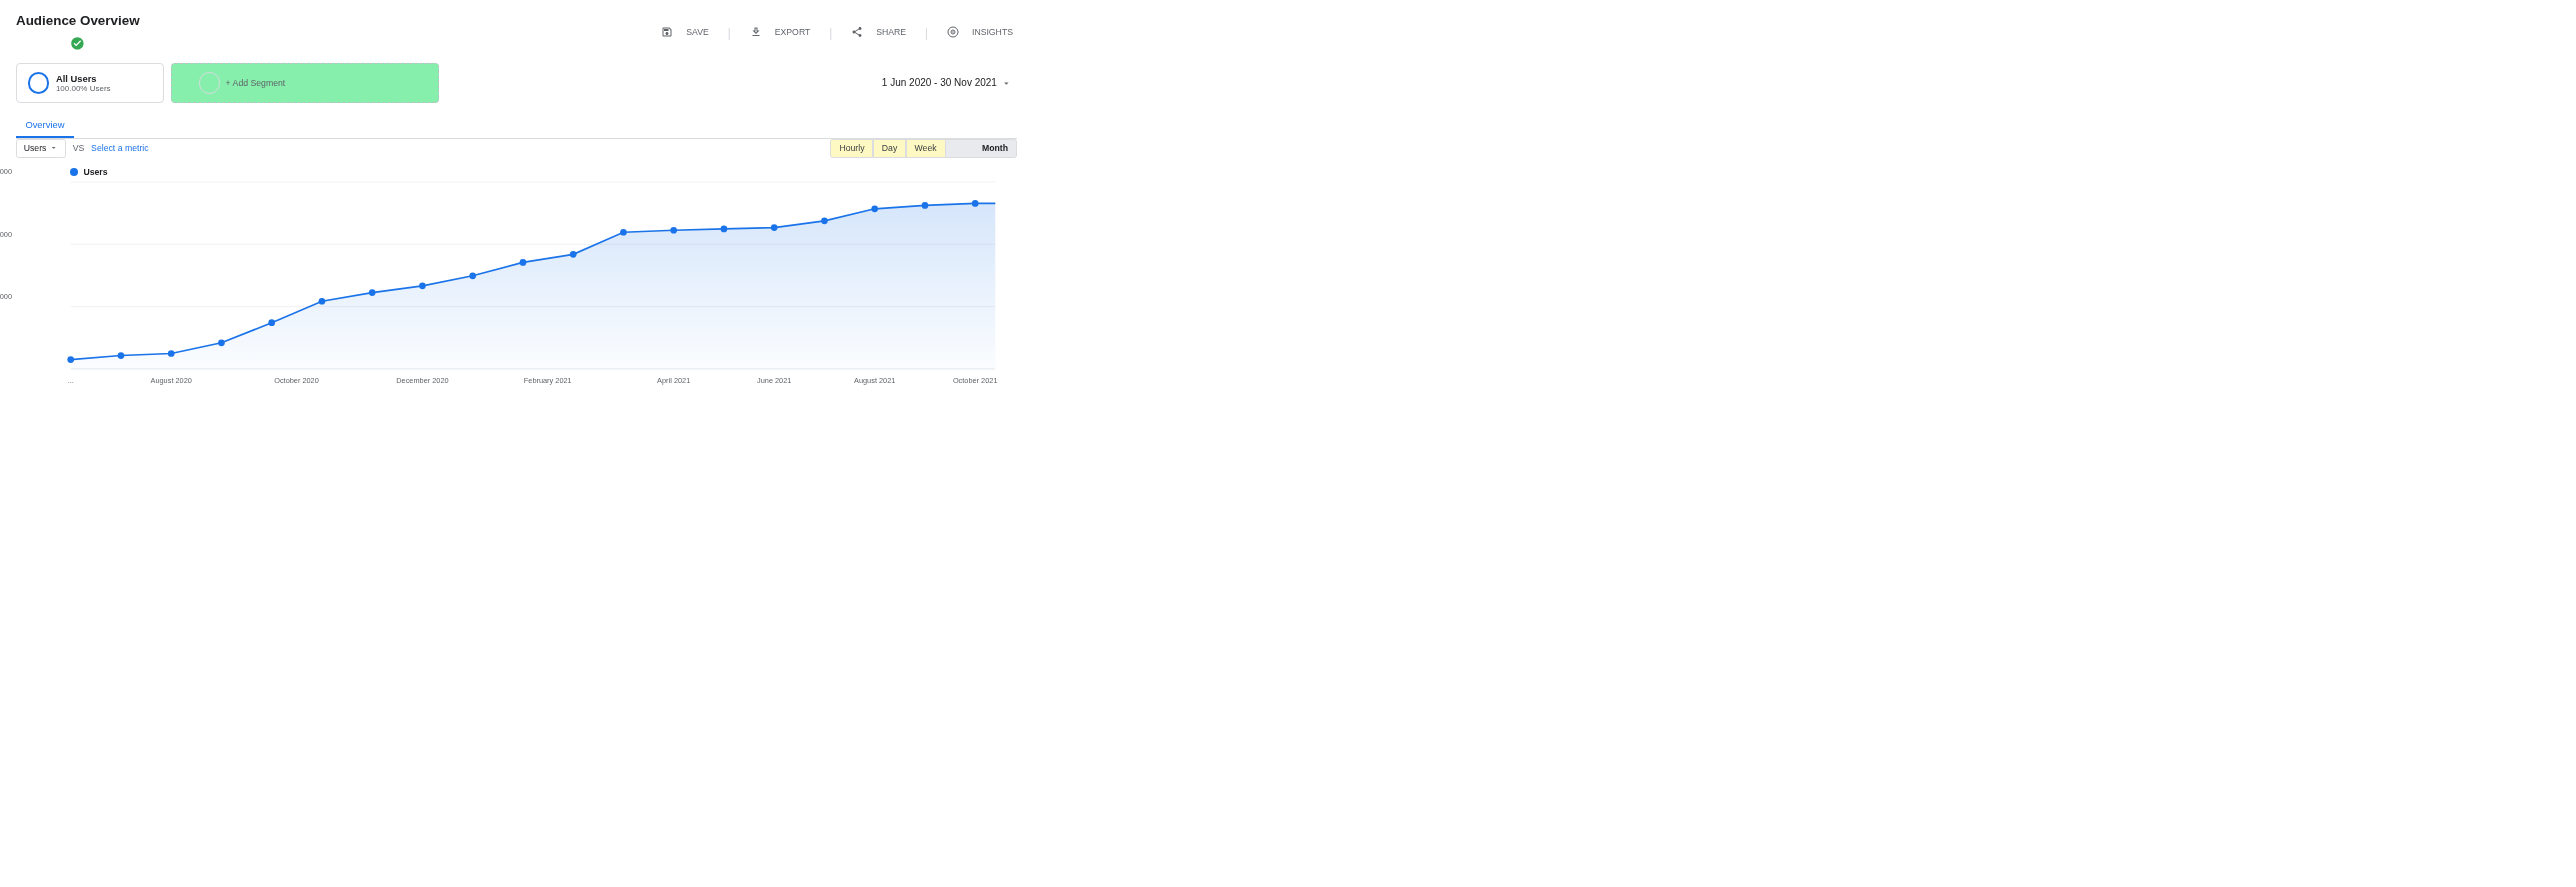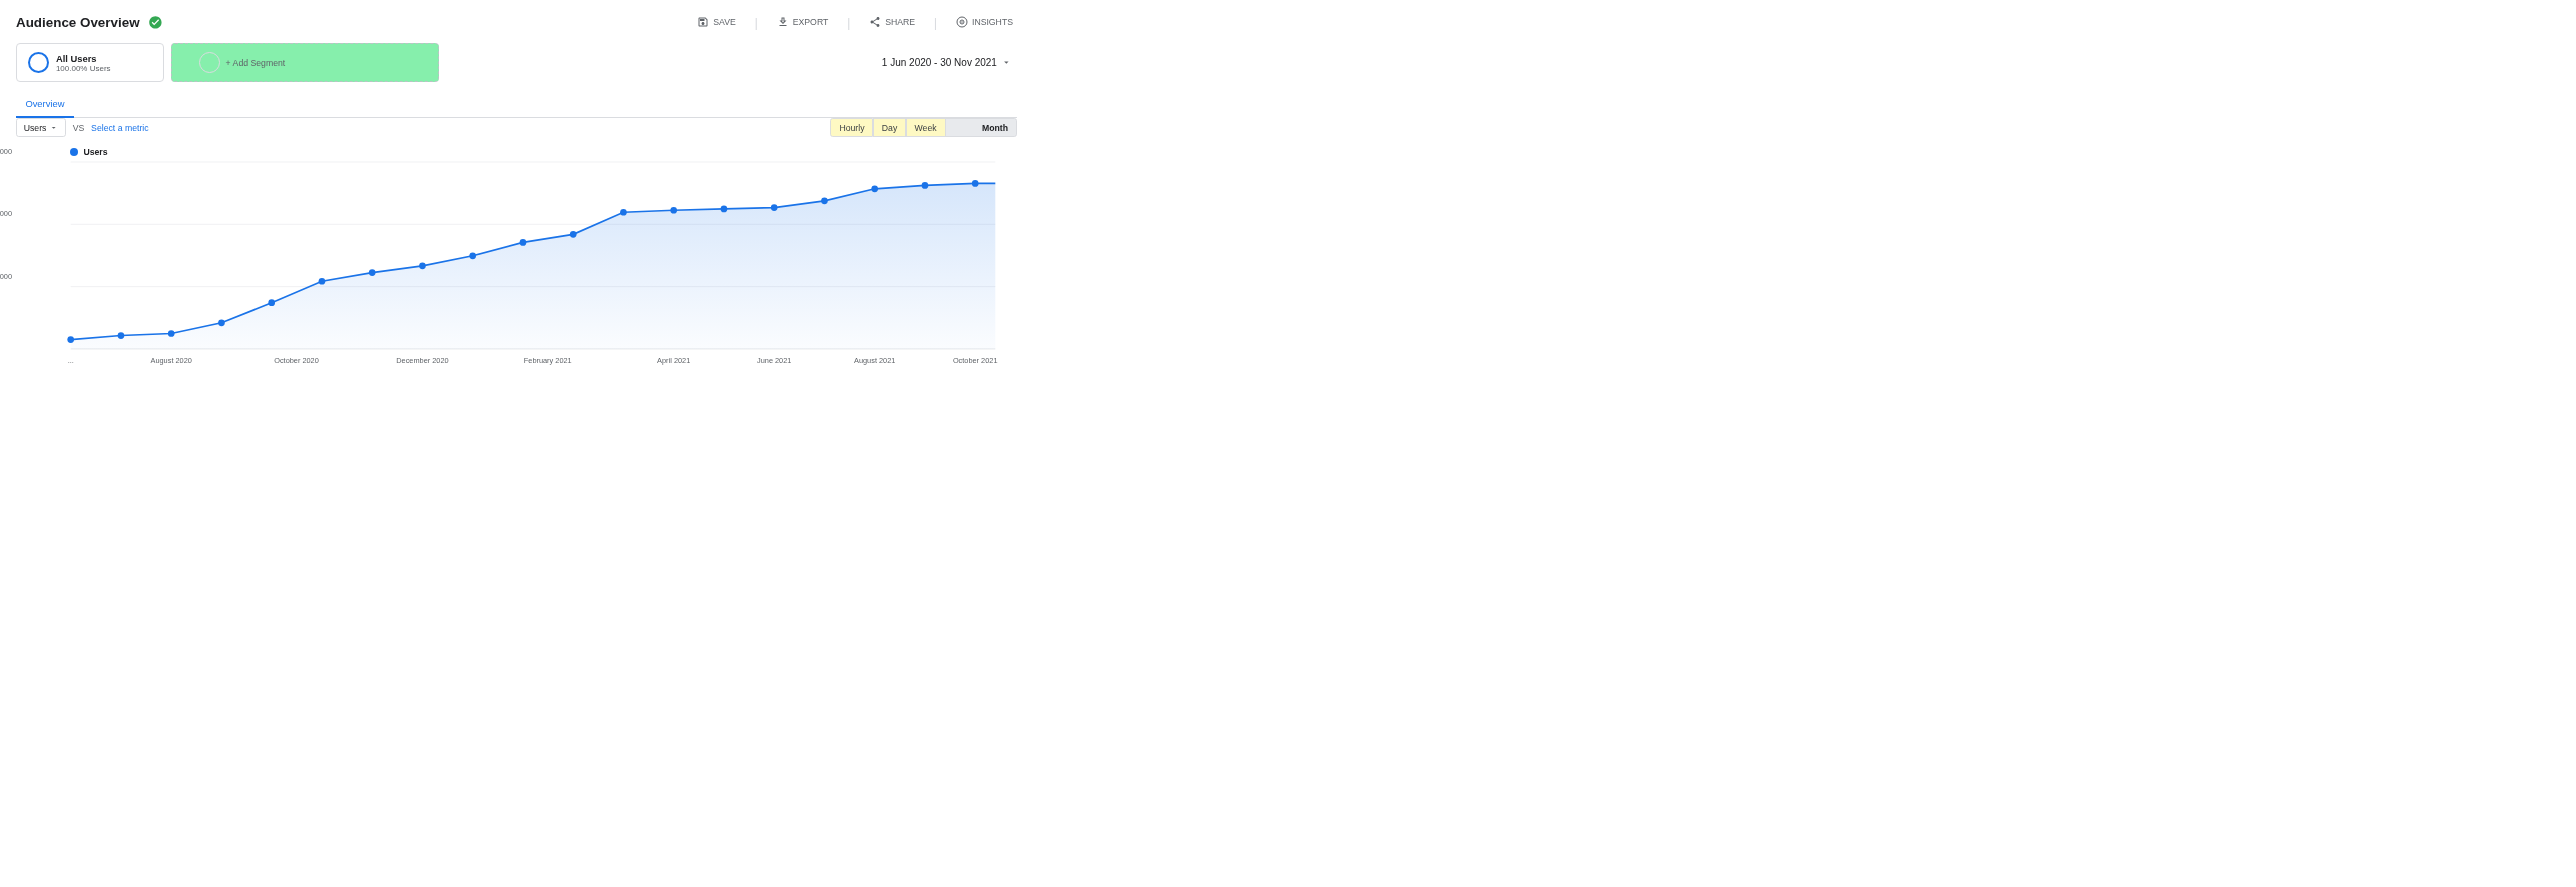--- a/index.html
+++ b/index.html
@@ -17,39 +17,40 @@
     .header {
       display: flex;
       align-items: center;
       justify-content: space-between;
       margin-bottom: 12px;
     }
     .header-left {
       display: flex;
       align-items: center;
       gap: 8px;
+      flex-direction: column;
     }
     .header-title {
       font-size: 13.4px;
       font-weight: 700;
       color: #202124;
     }
     .verified-icon {
       width: 14.8px;
       height: 14.8px;
     }
     .header-actions {
       display: flex;
       align-items: center;
       gap: 13.4px;
     }
     .action-btn {
       display: flex;
       align-items: center;
-      gap: 4px;
+      gap: 13px;
       color: #5f6368;
       font-size: 8.7px;
       font-weight: 500;
       cursor: pointer;
       background: none;
       border: none;
       padding: 2.7px 4px;
       border-radius: 2.7px;
     }
     .action-btn .icon-svg { width: 12px; height: 12px; }

